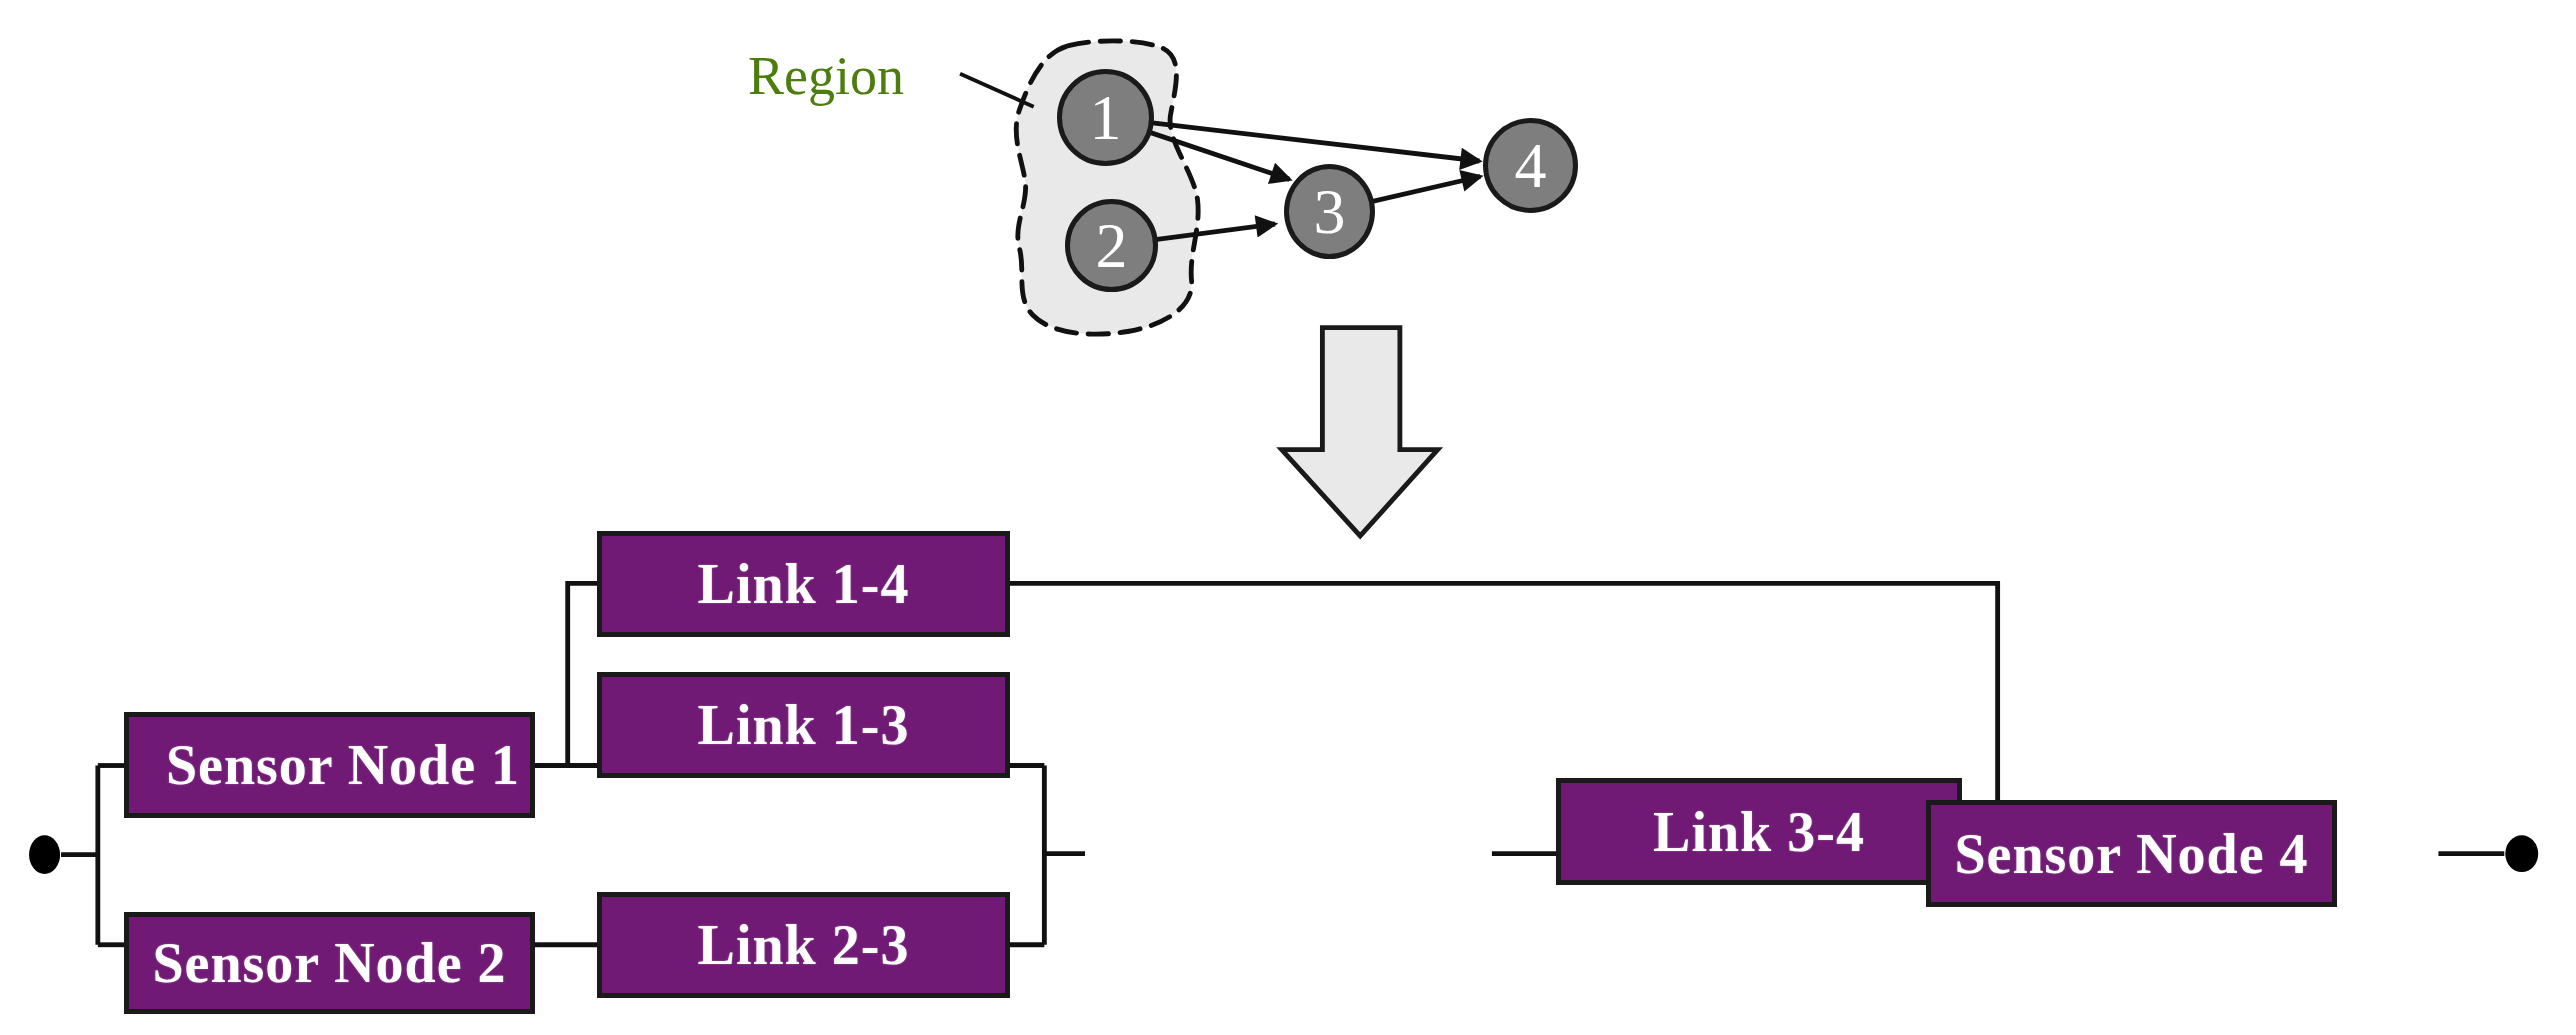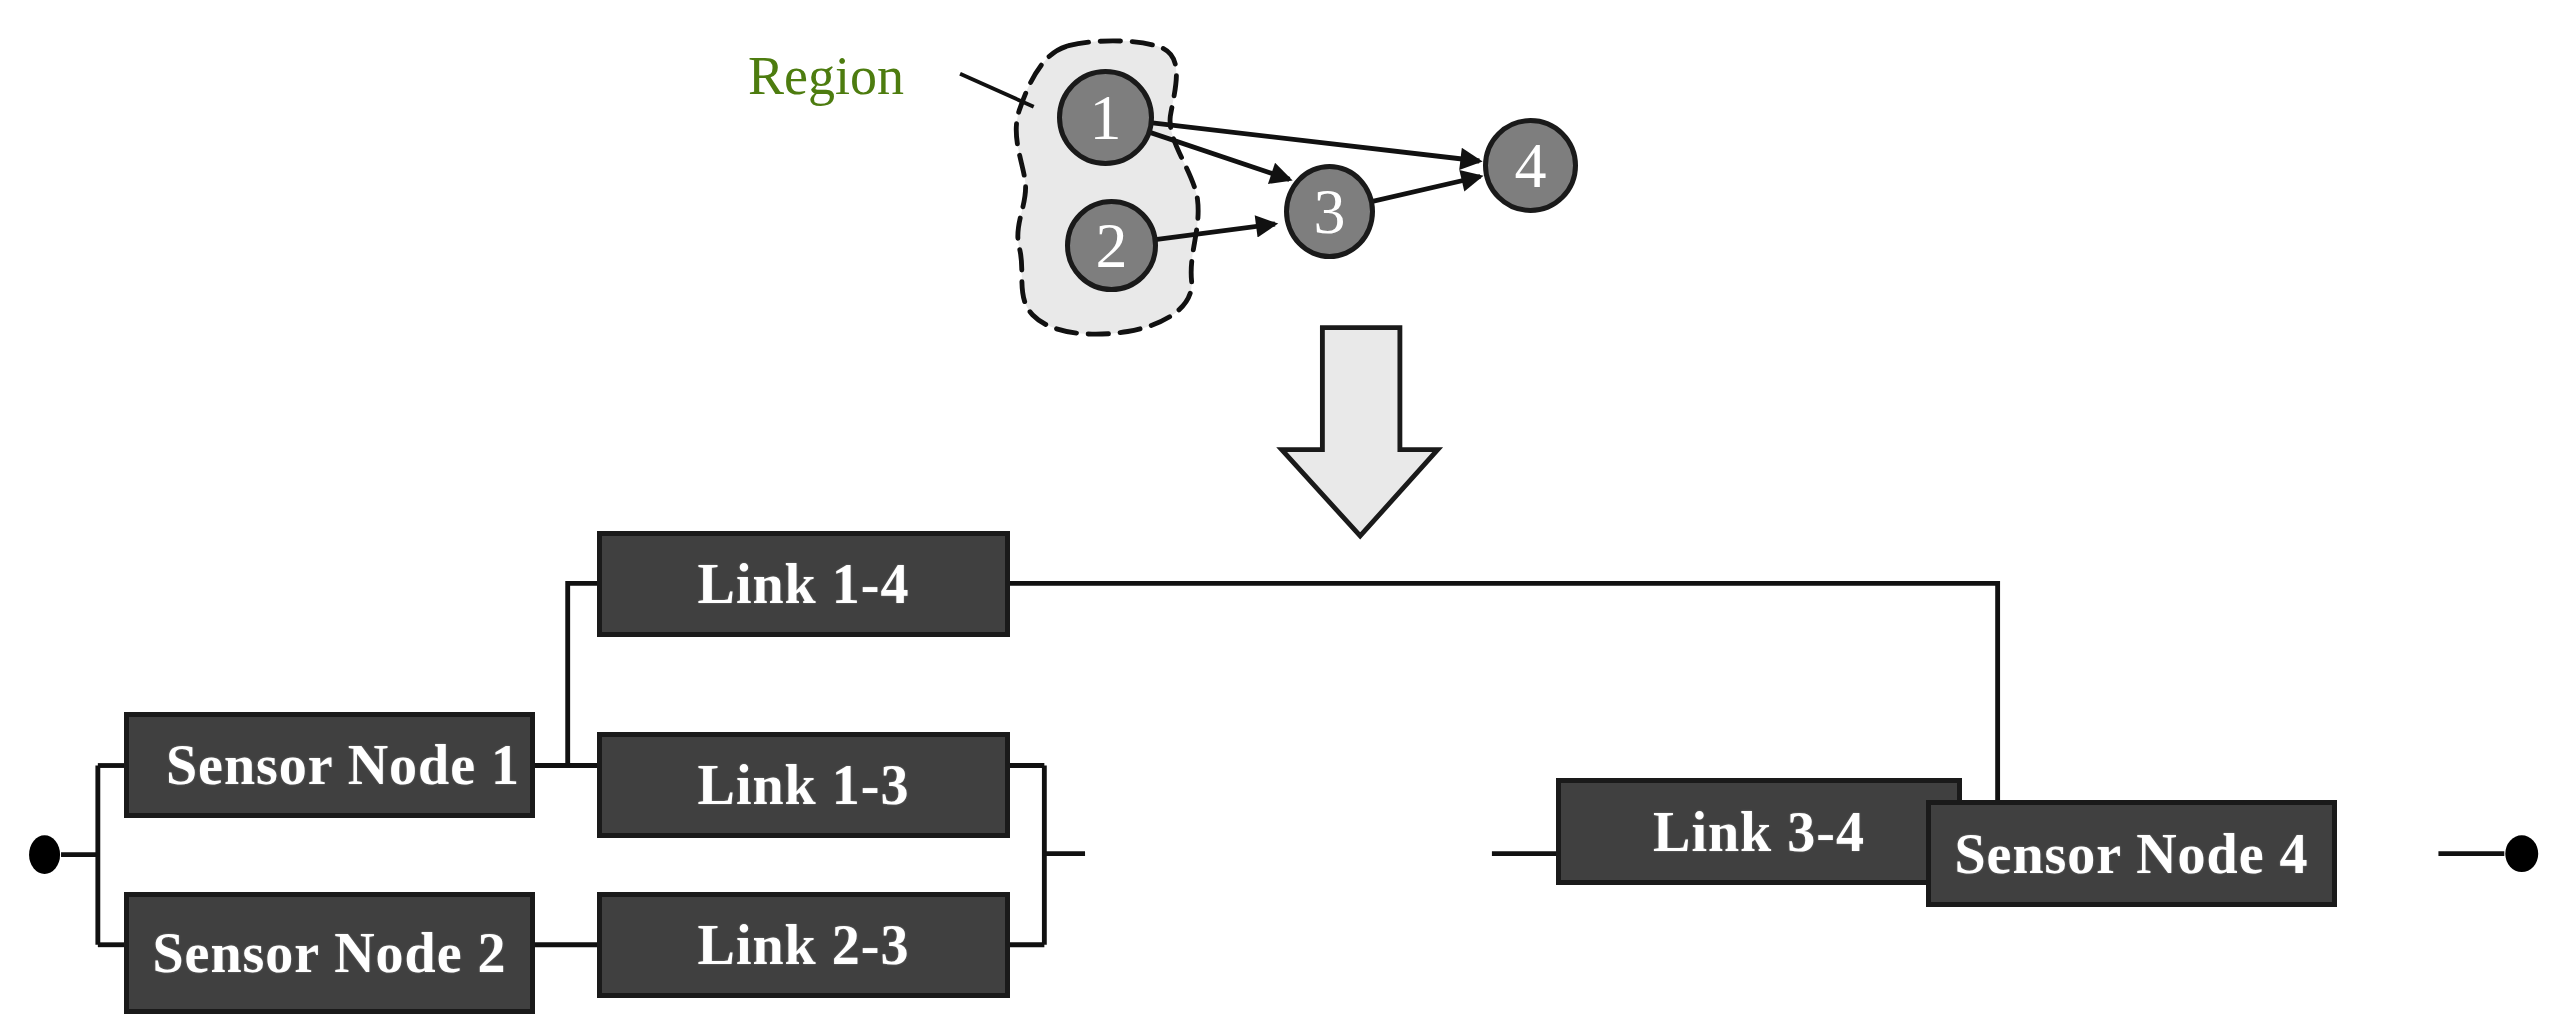--- a/index.html
+++ b/index.html
@@ -12,21 +12,21 @@
     font-family: "Liberation Serif", serif;
   }
   svg.layer {
     position: absolute;
     left: 0; top: 0;
     width: 2576px; height: 1036px;
   }
   .block {
     position: absolute;
     box-sizing: border-box;
-    background: #404040;
+    background: #701a75;
     border: 5.8px solid #1a1a1a;
     color: #ffffff;
     display: flex;
     align-items: center;
     justify-content: center;
     font-weight: bold;
     font-size: 56px;
     letter-spacing: 1px;
     white-space: nowrap;
     text-shadow: 0 0 1.9px rgba(255,255,255,0.35);
@@ -113,20 +113,20 @@
 
   <div class="region-label">Region</div>
 
   <div class="gnode" style="left:1057px; top:69px;  width:97px; height:97px;">1</div>
   <div class="gnode" style="left:1065px; top:199px; width:93px;  height:93px;">2</div>
   <div class="gnode" style="left:1284px; top:164px; width:91px;  height:95px;">3</div>
   <div class="gnode" style="left:1483px; top:118px; width:95px;  height:95px;">4</div>
 
   <div class="block" style="left:597px;  top:531px; width:413px; height:106px;">Link 1-4</div>
   <div class="block" style="left:124px;  top:712px; width:411px; height:106px;padding-left:27px;">Sensor Node 1</div>
-  <div class="block" style="left:597px;  top:732px; width:413px; height:106px;">Link 1-3</div>
-  <div class="block" style="left:124px;  top:892px; width:411px; height:122px;">Sensor Node 2</div>
+  <div class="block" style="left:597px;  top:672px; width:413px; height:106px;">Link 1-3</div>
+  <div class="block" style="left:124px;  top:912px; width:411px; height:102px;">Sensor Node 2</div>
   <div class="block" style="left:597px;  top:892px; width:413px; height:106px;">Link 2-3</div>
   <div class="block" style="left:1556px; top:778px; width:406px; height:107px;">Link 3-4</div>
   <div class="block" style="left:1926px; top:800px; width:411px; height:107px;">Sensor Node 4</div>
 
 </div>
 
 
 </body></html>

